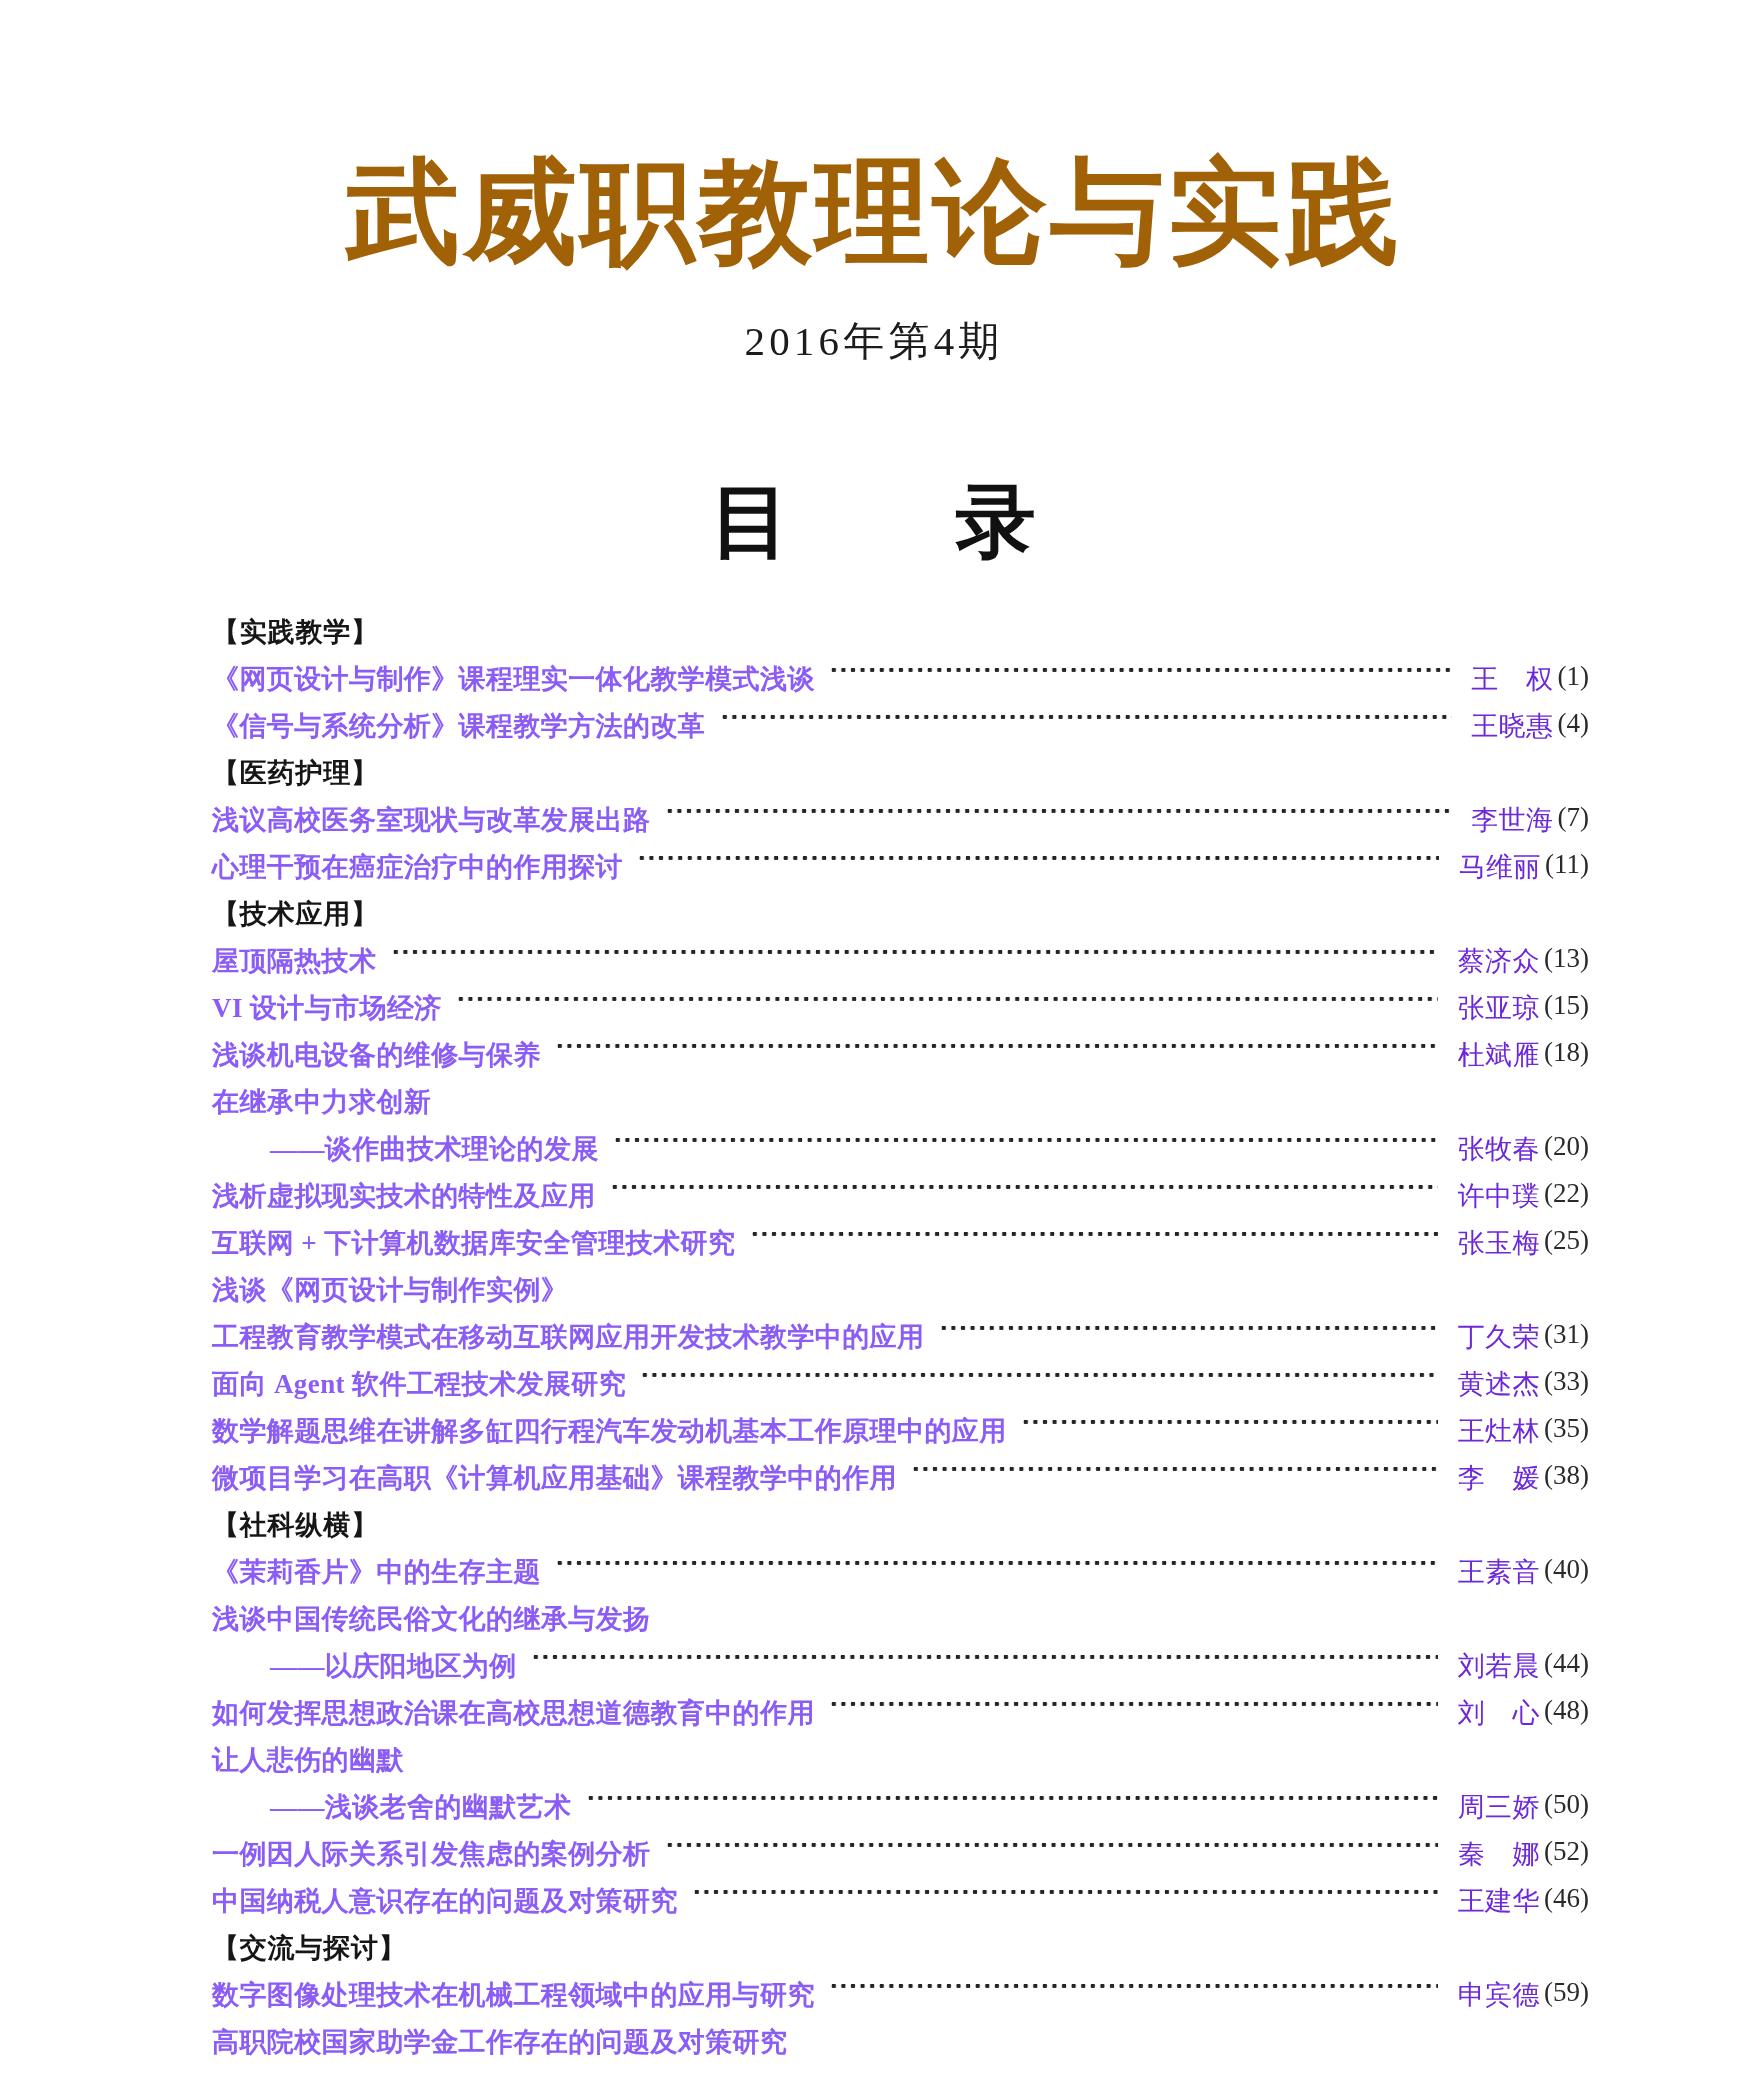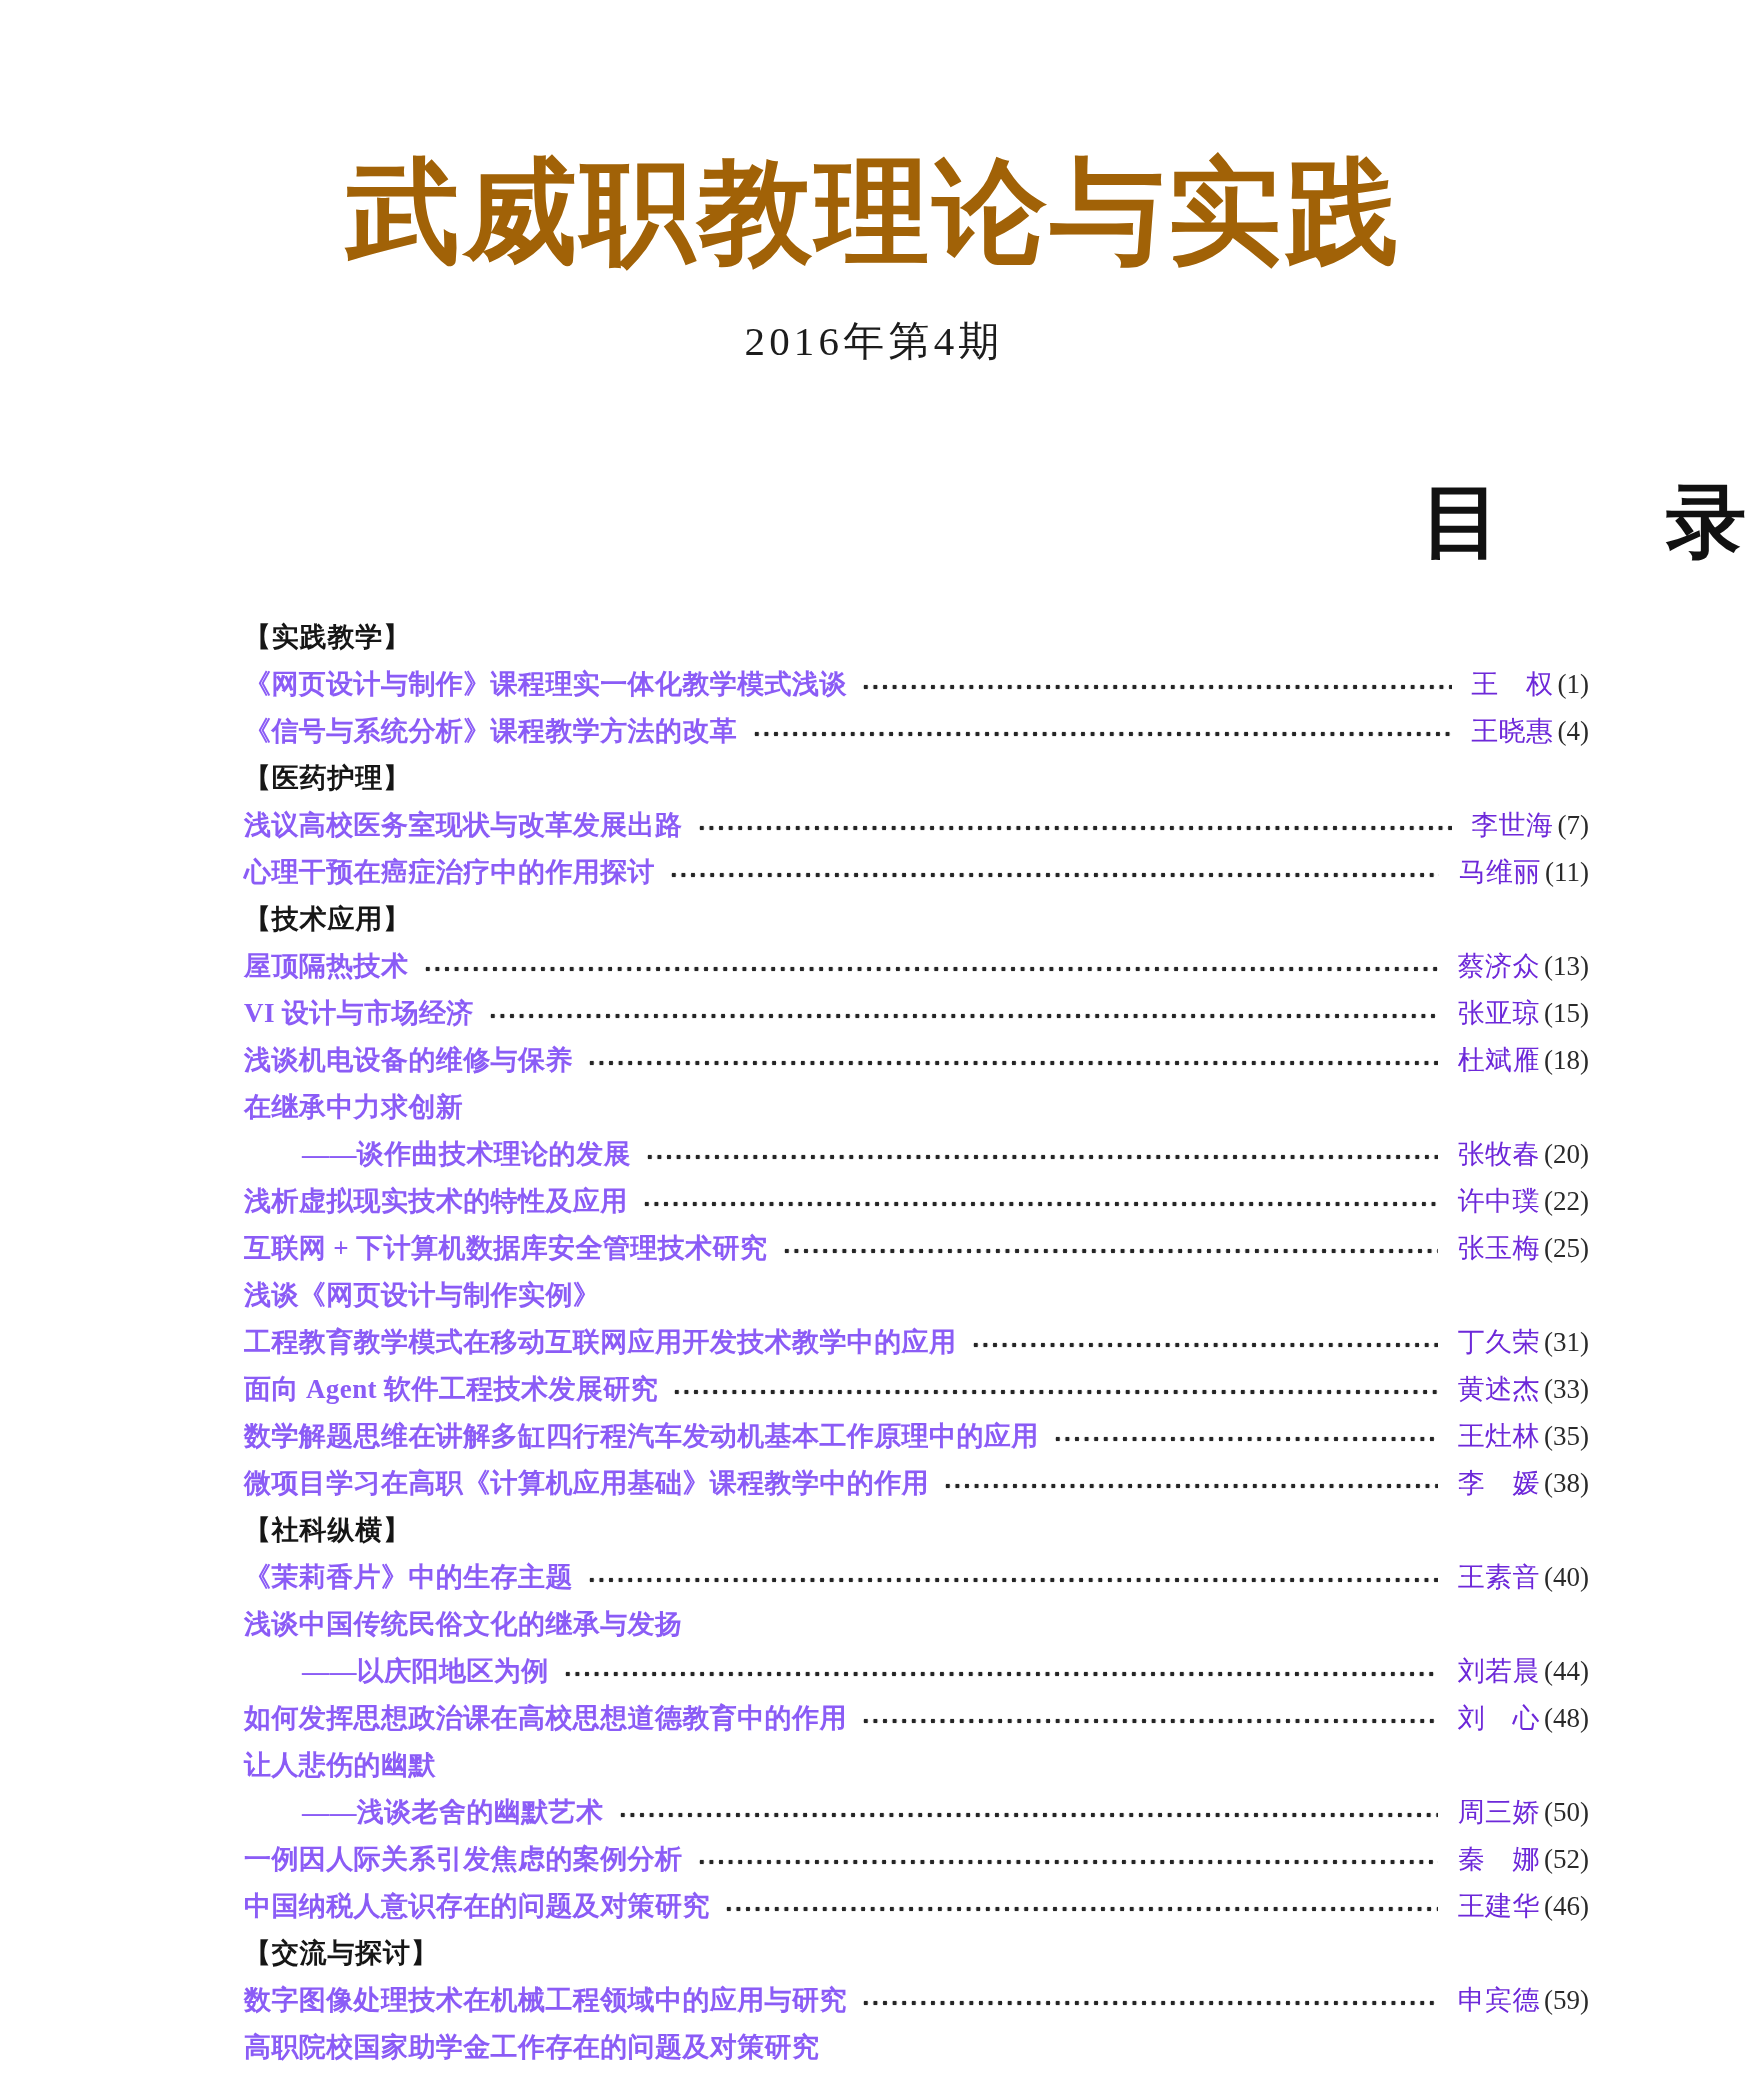--- a/index.html
+++ b/index.html
@@ -34,38 +34,37 @@
     font-family: "Liberation Serif", "DejaVu Serif", serif;
   }
   .issue-line {
     margin-top: 37px;
     font-size: 41px;
     letter-spacing: 4.2px;
     color: #1c1c1c;
   }
   .toc-heading {
     margin-top: 100px;
-    text-align: right;
+    text-align: center;
     font-size: 80px;
     font-weight: 700;
     letter-spacing: 1.7px;
     color: #111111;
   }
   
   .toc-rows {
     margin-top: 37px;
     padding-left: 212px;
     padding-right: 159px;
   }
   .row {
     height: 47px;
     display: flex;
-    align-items: center;
+    align-items: flex-start;
     white-space: nowrap;
-    margin-left: 32px;
   }
   .row.indent {
     padding-left: 58px;
   }
   .sec-title {
     font-family: "Liberation Sans", "DejaVu Sans", sans-serif;
     font-weight: 700;
     font-size: 27px;
     color: #161616;
     letter-spacing: 0.8px;

